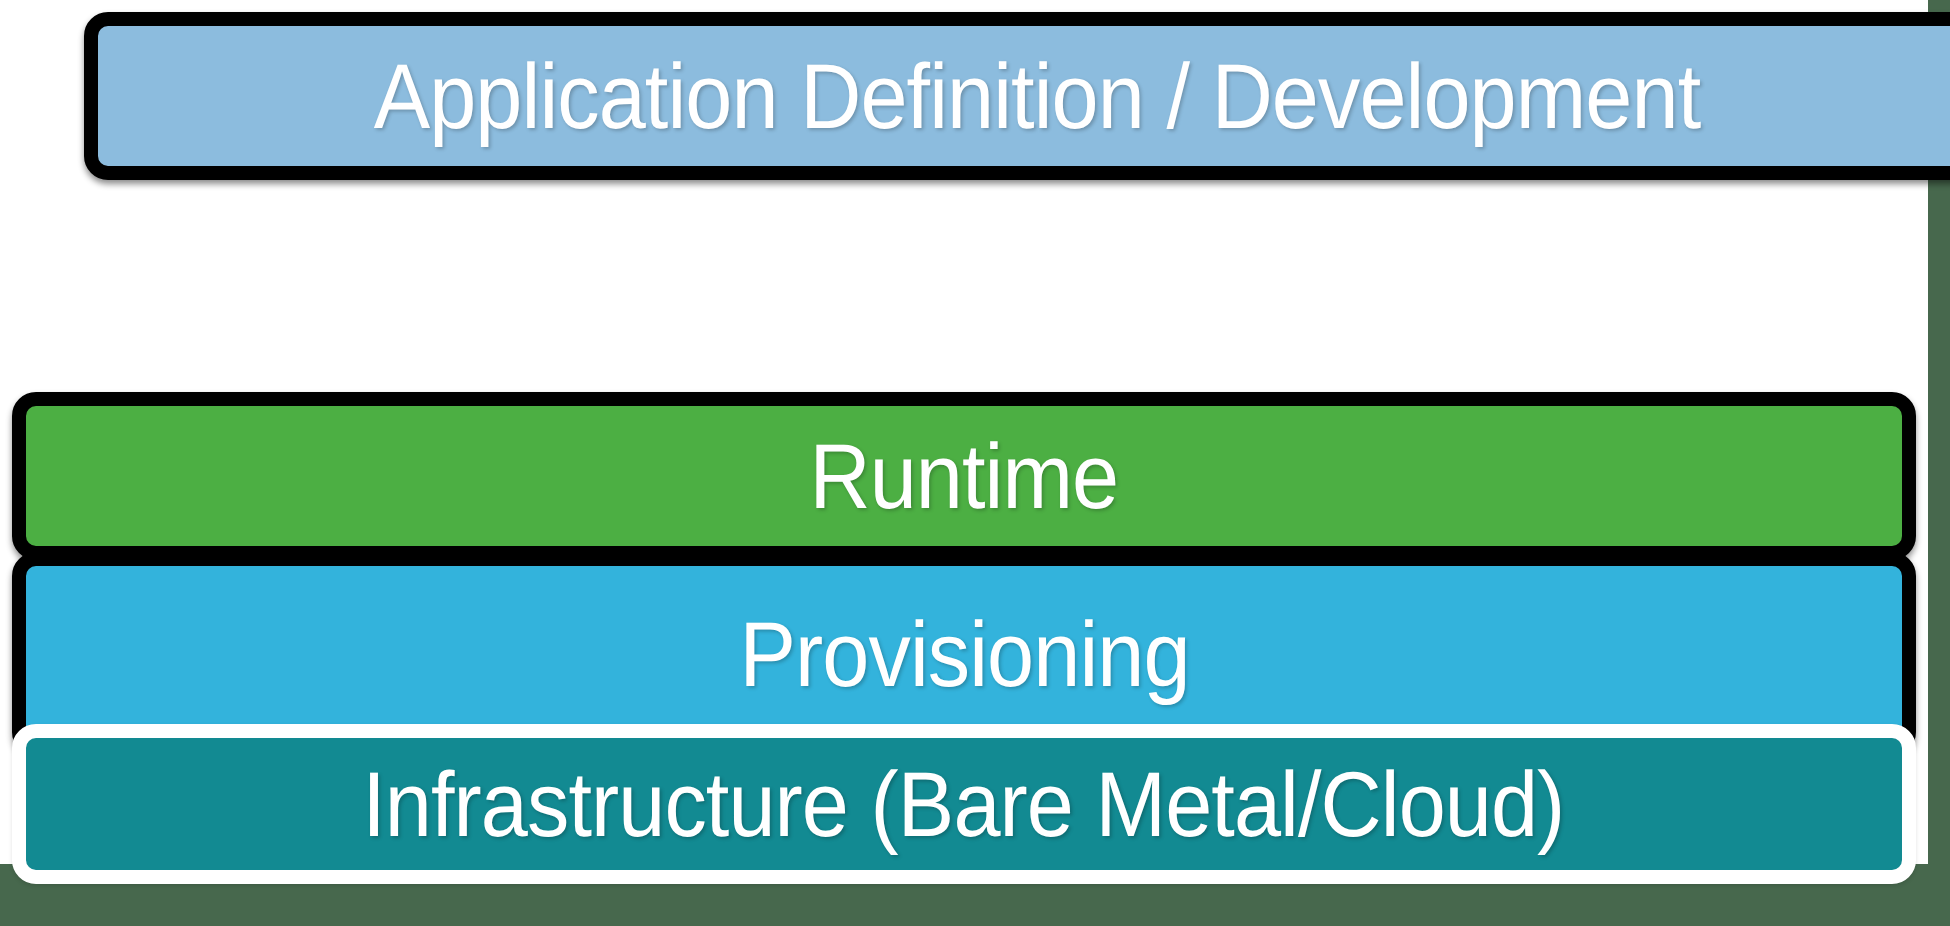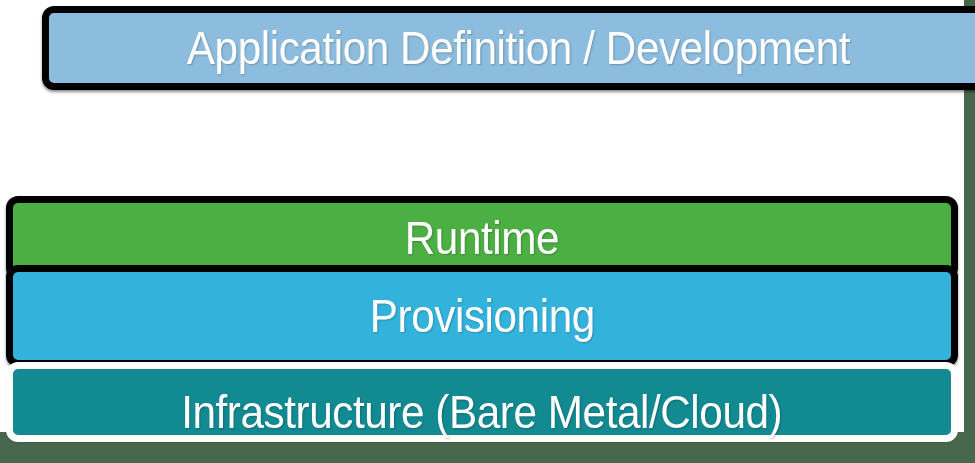--- a/index.html
+++ b/index.html
@@ -47,40 +47,39 @@
   }
 
   .layer-row.dark-edge {
     border: 7px solid #000000;
     box-shadow: 0 2px 3px rgba(0,0,0,0.45);
   }
 
   .layer-row.light-edge {
     border: 7px solid #ffffff;
     box-shadow: 0 1px 2px rgba(0,0,0,0.12);
-    align-items: flex-end;
   }
 
   .layer-label {
     color: #ffffff;
     font-size: 46px;
     line-height: 1;
     font-weight: 400;
     letter-spacing: -0.5px;
     transform: scaleX(0.92);
     transform-origin: center center;
     white-space: nowrap;
     text-shadow: 1px 1px 2px rgba(0,0,0,0.22);
   }
 
   
   #layer-row-0 { top: 6px;   height: 84px; margin-left: 36px; }
   #layer-row-1 { top: 96px;  height: 84px; }
   #layer-row-2 { top: 196px; height: 84px; }
-  #layer-row-3 { top: 265px; height: 102px; }
+  #layer-row-3 { top: 276px; height: 102px; }
   #layer-row-4 { top: 362px; height: 80px; }
 </style>
 </head>
 <body>
 
 <div id="stack-diagram" style="background: rgb(71, 104, 77);">
 
   <div class="canvas-sheet" style="background: rgb(255, 255, 255);"></div>
 
   <div class="layer-stack">

